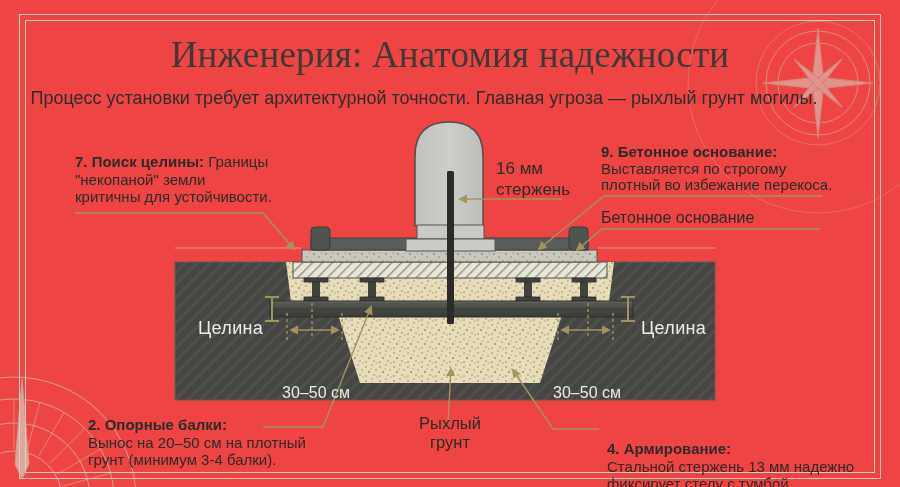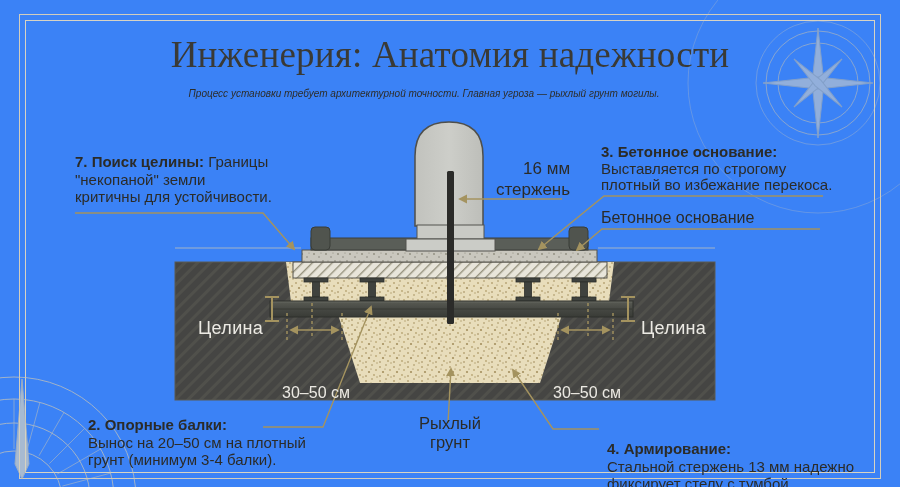--- a/index.html
+++ b/index.html
@@ -1,32 +1,32 @@
 <!DOCTYPE html>
 <html><head>
 <meta charset="utf-8">
 <style>
   html,body{margin:0;padding:0;background:#e8e6de;}
-  .stage{position:relative;width:900px;height:487px;background:#3b82f6;overflow:hidden;
+  .stage{position:relative;width:900px;height:487px;background:#ef4444;overflow:hidden;
          font-family:"Liberation Sans",sans-serif;color:#2b2b28;}
   .frame{position:absolute;pointer-events:none;}
   .frame.outer{left:19px;top:14px;right:19px;bottom:8px;border:1px solid #d2cdbd;}
   .frame.inner{left:25px;top:20px;right:25px;bottom:14px;border:1px solid #d8d3c3;}
   .title{position:absolute;left:0;top:33px;width:900px;text-align:center;
          font-family:"Liberation Serif",serif;font-weight:400;font-size:37px;
          color:#3a3a36;letter-spacing:.2px;}
   .subtitle{position:absolute;left:0;top:88px;width:848px;text-align:center;
-         font-size:10px;color:#2d2d2a;font-style:italic;}
+         font-size:18px;color:#2d2d2a;}
   svg.diagram{position:absolute;left:0;top:0;}
   .callout{position:absolute;font-size:15px;line-height:17.5px;color:#2b2b28;}
   .callout .ch{font-weight:bold;}
   .callout .cb{white-space:pre-line;}
   .blockh .ch{display:block;}
   .blockh .cb{display:block;}
-  .diag-label{position:absolute;font-size:16.5px;color:#2b2b28;text-align:right;}
+  .diag-label{position:absolute;font-size:16.5px;color:#2b2b28;}
   .prelines{white-space:pre-line;}
   .white-label{position:absolute;color:#eceae4;font-size:18px;letter-spacing:.3px;}
   .dim-label{position:absolute;color:#eceae4;font-size:16px;text-align:center;margin-top:44px;}
 </style>
 </head>
 <body>
 
 <div class="stage">
 
   <div class="frame outer"></div>
@@ -184,21 +184,21 @@
   <div class="subtitle">Процесс установки требует архитектурной точности. Главная угроза — рыхлый грунт могилы.</div>
 
   <div class="callout" style="left:75px;top:153px;width:205px;">
     <span class="ch">7. Поиск целины:</span>
     <span class="cb">Границы
 "некопаной" земли
 критичны для устойчивости.</span>
   </div>
 
   <div class="callout blockh" style="left:601px;top:144px;width:265px;line-height:16.5px;">
-    <span class="ch">3. Бетонное основание:</span>
+    <span class="ch">9. Бетонное основание:</span>
     <span class="cb">Выставляется по строгому
 плотный во избежание перекоса.</span>
   </div>
 
   <div class="diag-label" style="left:601px;top:209px;font-size:16px;">Бетонное основание</div>
 
   <div class="diag-label prelines" style="left:496px;top:158px;font-size:17px;line-height:21px;">16 мм
 стержень</div>
 
   <div class="white-label" style="left:198px;top:318px;">Целина</div>

